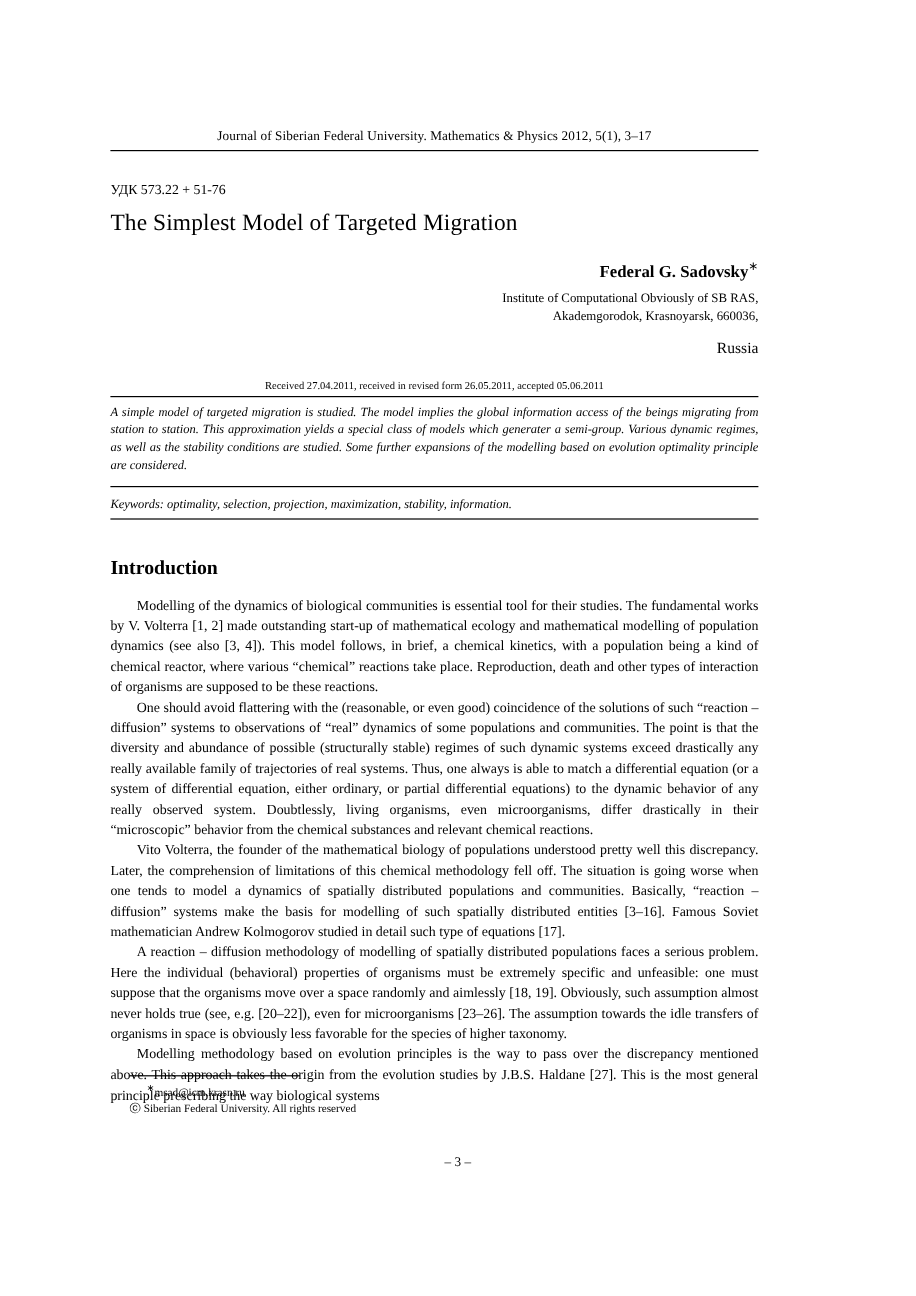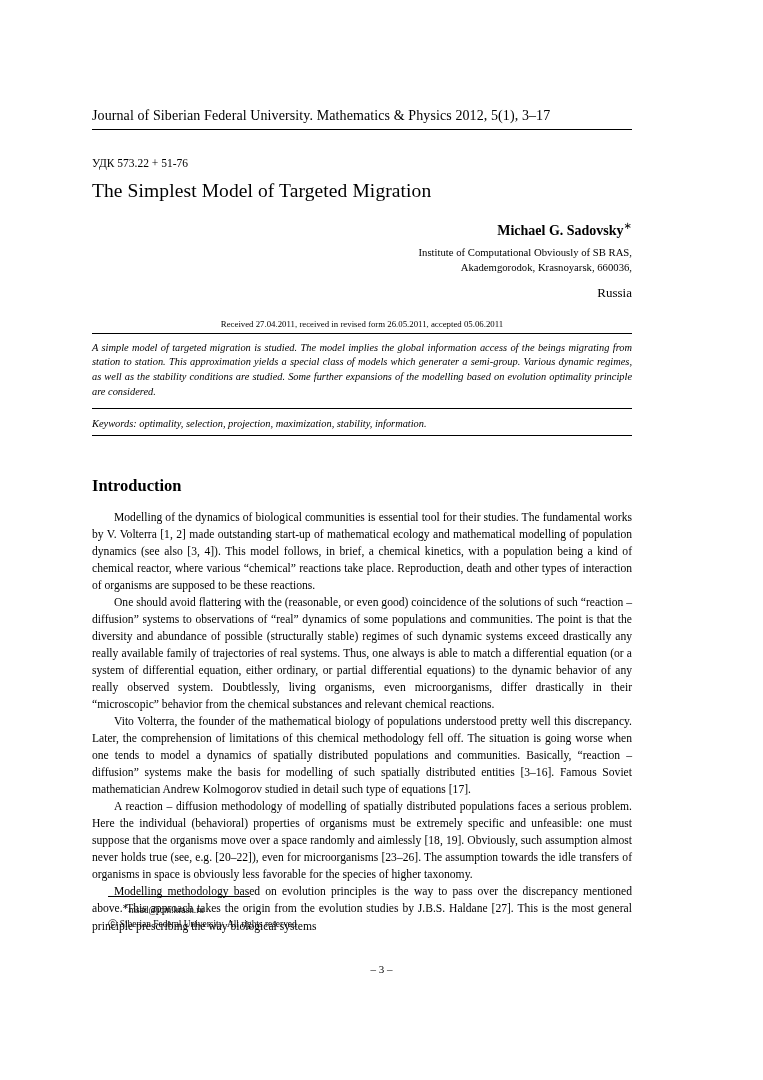--- a/index.html
+++ b/index.html
@@ -24,21 +24,22 @@
   }
   .content {
     position: absolute;
     left: 92px;
     top: 108px;
     width: 540px;
   }
 
   
   .runhead {
-    font-size: 14px;
+    text-align: center;
+    font-size: 11px;
     letter-spacing: 0.1px;
     margin-bottom: 5px;
   }
   .rule {
     border: 0;
     border-top: 0.9px solid #000;
     margin: 0;
   }
 
   
@@ -96,21 +97,21 @@
     font-style: italic;
     font-size: 10.4px;
     margin-top: 9px;
     margin-bottom: 6px;
   }
 
   
   h2.section {
     font-size: 16.5px;
     font-weight: bold;
-    margin: 40px 0 13px 0;
+    margin: 30px 0 13px 0;
   }
   p.body {
     font-size: 11.6px;
     line-height: 1.47;
     text-align: justify;
     margin: 0;
     text-indent: 22px;
     hyphens: auto;
   }
 
@@ -157,21 +158,21 @@
   <div class="content">
 
     <div class="runhead">Journal of Siberian Federal University. Mathematics &amp; Physics 2012, 5(1), 3–17</div>
     <hr class="rule">
 
     <div class="udk">УДК 573.22 + 51-76</div>
 
     <div class="title">The Simplest Model of Targeted Migration</div>
 
     <div class="author-block">
-      <div class="author"><span>Michael G. Sadovsky</span><sup>∗</sup></div>
+      <div class="author"><span>Federal G. Sadovsky</span><sup>∗</sup></div>
       <div class="affil">
         <span class="affil-line">Institute of Computational Obviously of SB RAS,</span>
         <span class="affil-line">Akademgorodok, Krasnoyarsk, 660036,</span>
       </div>
       <div class="country">Russia</div>
     </div>
 
     <div class="received">Received 27.04.2011, received in revised form 26.05.2011, accepted 05.06.2011</div>
 
     <hr class="rule">

